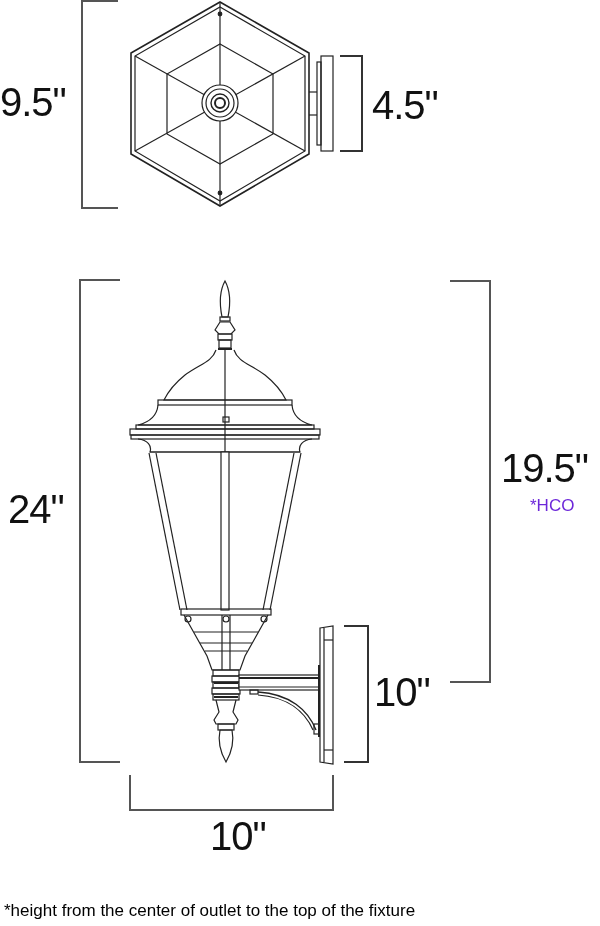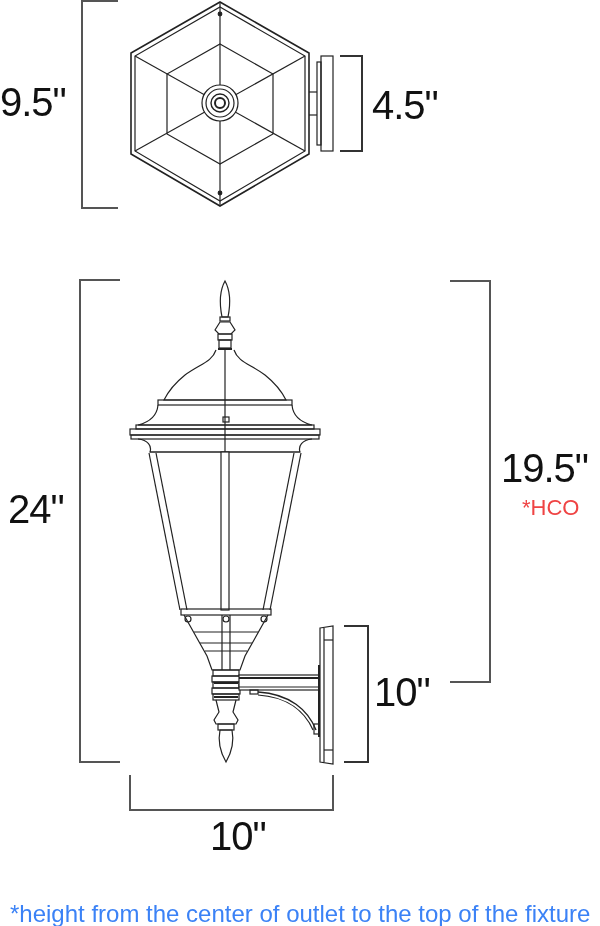--- a/index.html
+++ b/index.html
@@ -1,20 +1,20 @@
 <!DOCTYPE html>
 <html><head>
   <meta charset="utf-8">
   <style>
     html, body { margin: 0; padding: 0; background: #ffffff; }
     body { width: 600px; height: 926px; position: relative; overflow: hidden; font-family: "Liberation Sans", "DejaVu Sans", sans-serif; color: #111; }
     svg.drawing { position: absolute; left: 0; top: 0; }
     .dim-label { position: absolute; font-size: 40px; line-height: 1; color: #111; letter-spacing: -1px; white-space: nowrap; }
-    .sub-label { position: absolute; font-size: 22px; line-height: 1; color: #ef4444; white-space: nowrap; }
-    .footnote { position: absolute; left: 10px; top: 902px; font-size: 24px; line-height: 1; color: #3b82f6; white-space: nowrap; }
+    .sub-label { position: absolute; font-size: 17px; line-height: 1; color: #6d28d9; white-space: nowrap; margin-left: 8px; }
+    .footnote { position: absolute; left: 4px; top: 902px; font-size: 17px; line-height: 1; color: #000000; white-space: nowrap; }
   </style>
 </head>
 <body>
 
 <svg class="drawing" width="600" height="926" viewBox="0 0 600 926" xmlns="http://www.w3.org/2000/svg">
 
   <g fill="none" stroke="#222" stroke-width="1.2">
 
     <g stroke="#555" stroke-width="2">
       <polyline points="118,1 82,1 82,208 118,208"></polyline>

